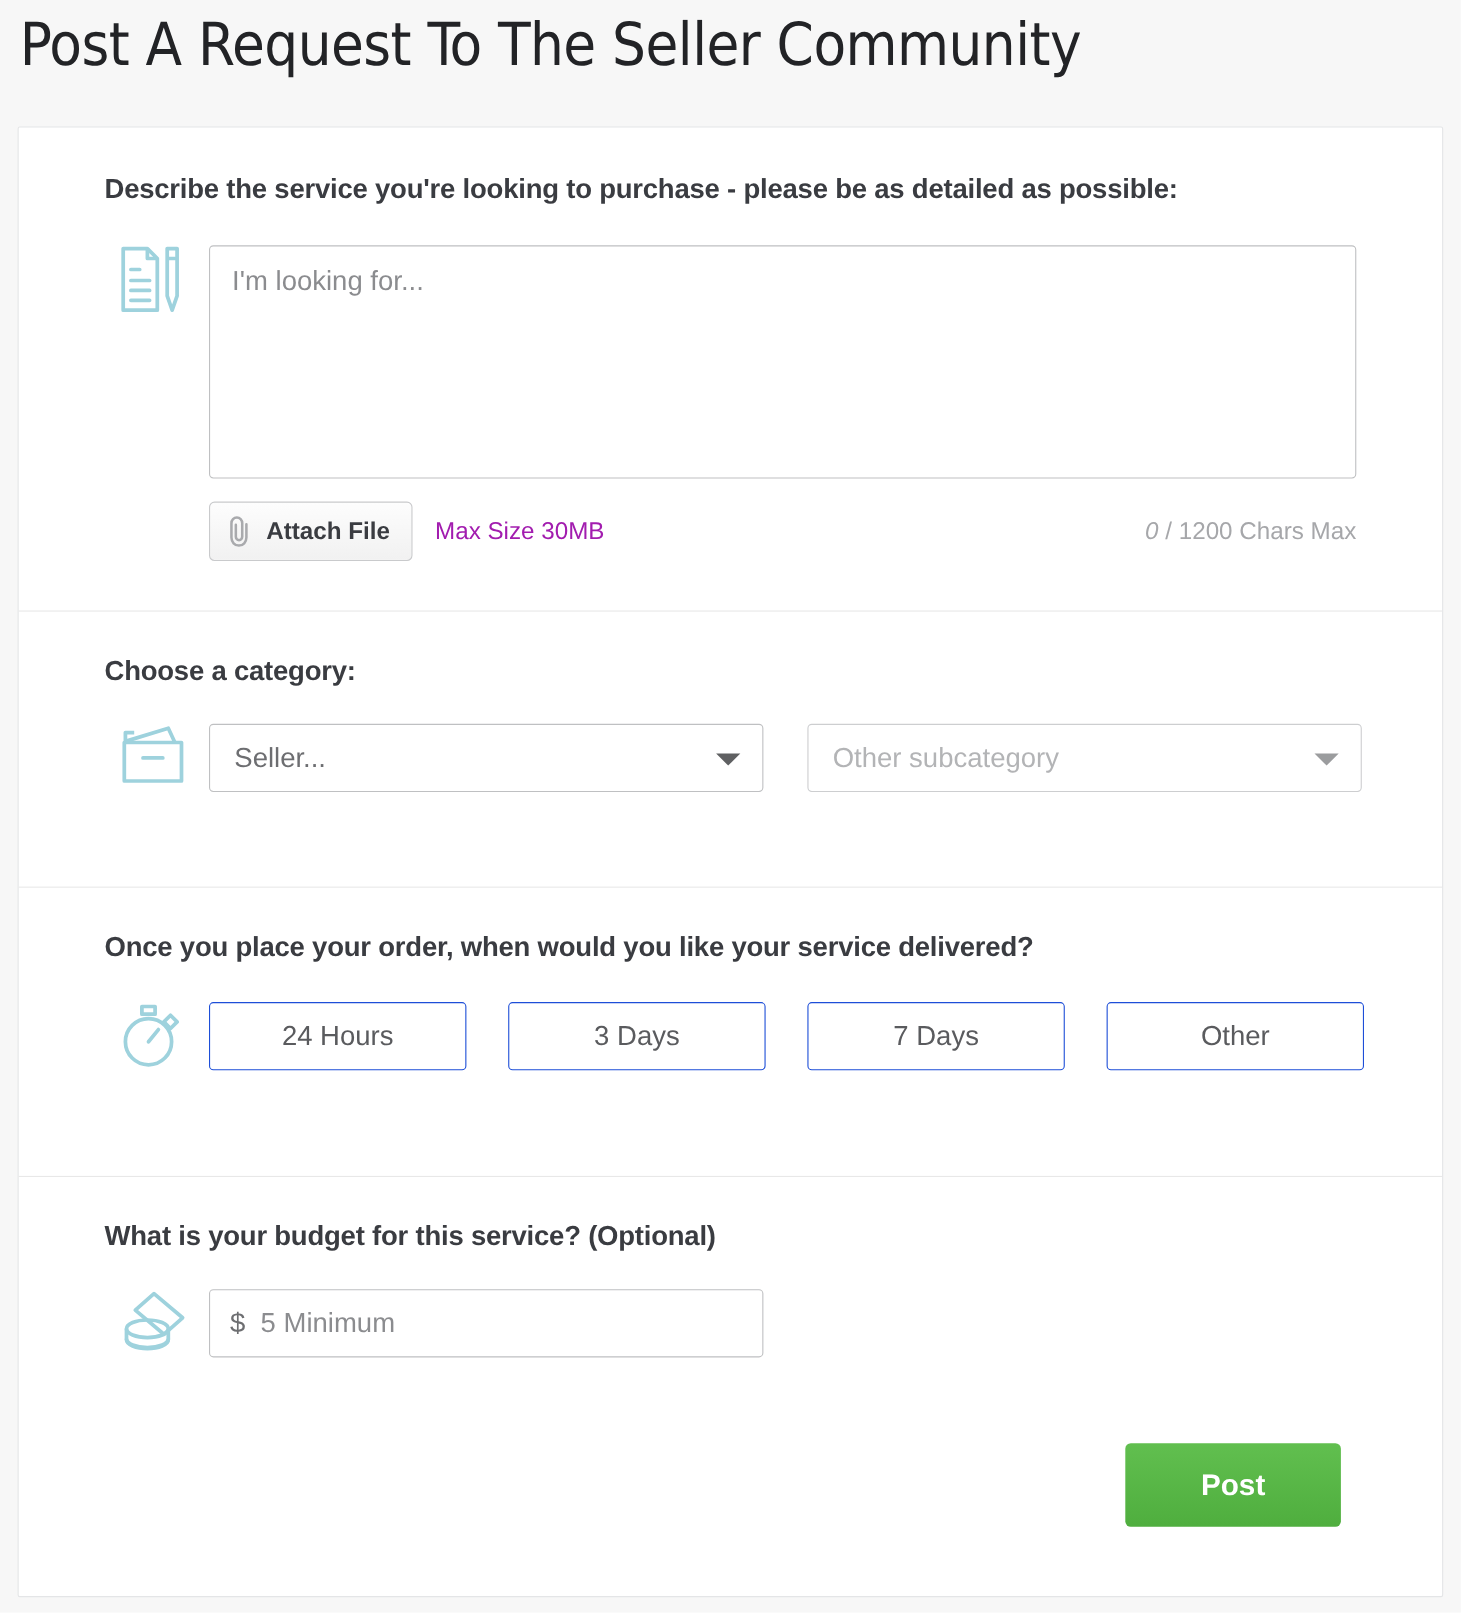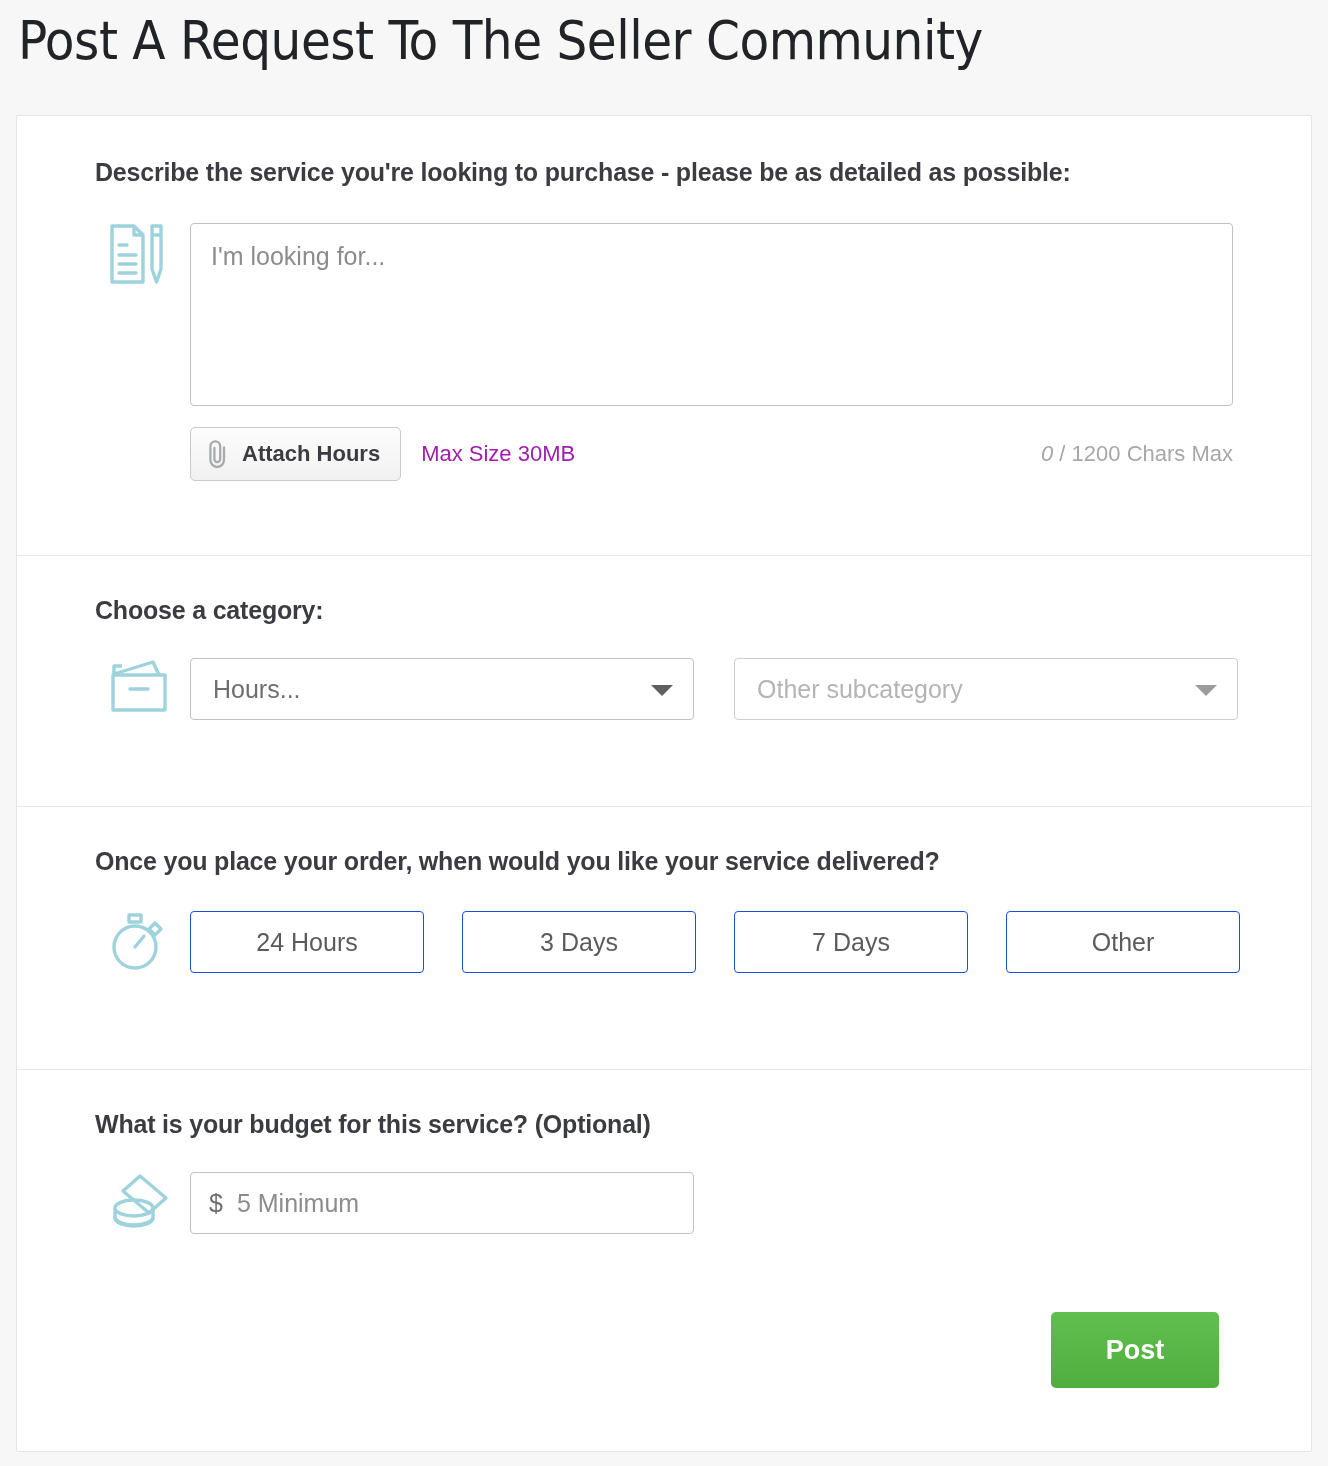--- a/index.html
+++ b/index.html
@@ -58,21 +58,21 @@
   }
   .icon-slot.mid { align-items: center; }
 
   
   .sec-describe { height: 439px; padding-top: 42px; }
   .sec-describe .sec-label { margin-bottom: 36px; }
 
   .textarea-wrap { flex: 1; max-width: 1053px; }
   textarea.desc {
     width: 100%;
-    height: 183px;
+    height: 212px;
     resize: none;
     border: 1px solid #bfc0c2;
     border-radius: 4px;
     padding: 18px 20px;
     font-family: "Liberation Sans", sans-serif;
     font-size: 25px;
     color: #404145;
     outline: none;
     background: #fff;
     display: block;
@@ -188,21 +188,21 @@
   }
   .money-box .sign { color: #6d6e71; }
 
   .post-row {
     display: flex;
     justify-content: flex-end;
     padding-right: 14px;
     margin-top: 78px;
   }
   .post-btn {
-    width: 168px;
+    width: 196px;
     height: 76px;
     border: none;
     border-radius: 5px;
     background: linear-gradient(#61bf4f, #4fae3e);
     color: #ffffff;
     font-size: 27px;
     font-weight: bold;
     font-family: "Liberation Sans", sans-serif;
     cursor: pointer;
   }
@@ -226,21 +226,21 @@
           <path d="M43 12h9" stroke="#9ed2dd" stroke-width="3.4"></path>
         </svg>
       </div>
       <div class="textarea-wrap">
         <textarea class="desc" placeholder="I'm looking for..." style=""></textarea>
         <div class="under-row">
           <button class="attach-btn">
             <svg width="26" height="30" viewBox="0 0 26 30" fill="none">
               <path d="M19 8.5v12.2c0 4.1-3 7.3-6.8 7.3S5.4 24.8 5.4 20.7V7.6C5.4 4.7 7.6 2.4 10.3 2.4s4.9 2.3 4.9 5.2v12.4c0 1.7-1.3 3.1-2.9 3.1s-2.9-1.4-2.9-3.1V9" stroke="#a9aaad" stroke-width="2.3" stroke-linecap="round" stroke-linejoin="round"></path>
             </svg>
-            <span>Attach Hours</span>
+            <span>Attach File</span>
           </button>
           <span class="max-size">Max Size 30MB</span>
           <span class="chars">
             <span class="num">0</span><span> / 1200 Chars Max</span>
           </span>
         </div>
       </div>
     </div>
   </div>
 
@@ -252,21 +252,21 @@
       <div class="icon-slot mid">
         <svg width="60" height="56" viewBox="0 0 60 56" fill="none">
           <path d="M4 17h52v35H4z" stroke="#9ed2dd" stroke-width="3.4" stroke-linejoin="round"></path>
           <path d="M5 16L44 4l6 13" stroke="#9ed2dd" stroke-width="3.4" stroke-linejoin="round"></path>
           <path d="M5 16V8h8" stroke="#9ed2dd" stroke-width="3.4" stroke-linejoin="round"></path>
           <path d="M21 31h18" stroke="#9ed2dd" stroke-width="3.4" stroke-linecap="round"></path>
         </svg>
       </div>
       <div style="display:flex;align-items:center;">
         <div class="select-box">
-          <span>Hours...</span>
+          <span>Seller...</span>
           <span class="caret"></span>
         </div>
         <div class="select-box muted">
           <span>Other subcategory</span>
           <span class="caret"></span>
         </div>
       </div>
     </div>
   </div>
 

